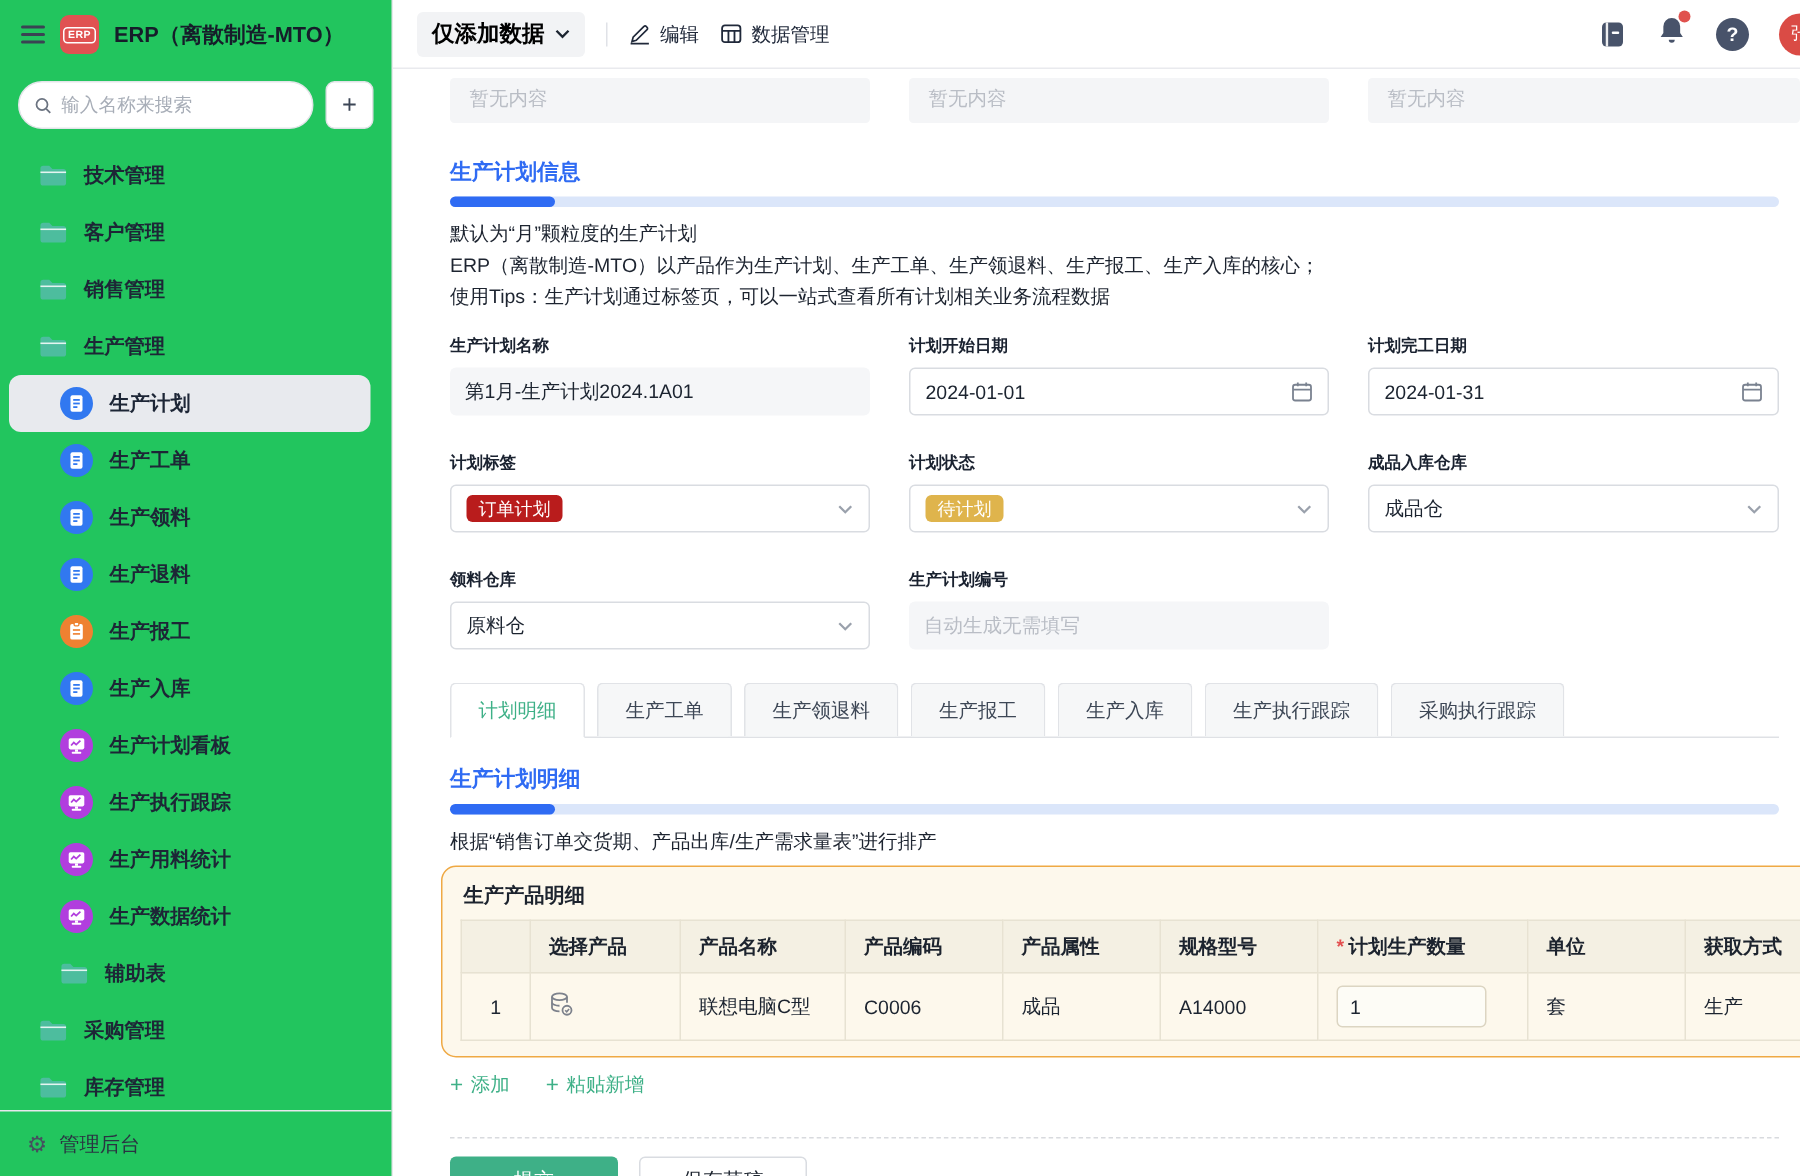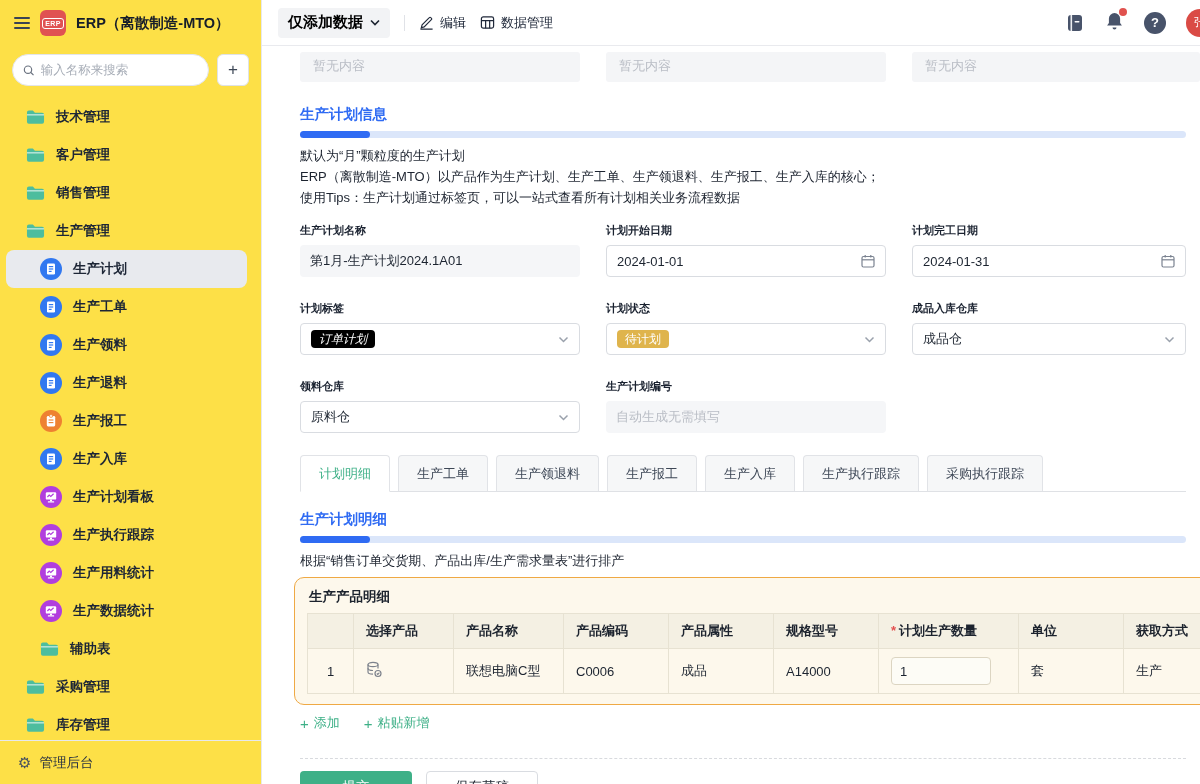--- a/index.html
+++ b/index.html
@@ -1,20 +1,20 @@
 <!DOCTYPE html>
 <html><head>
 <meta charset="utf-8">
 <style>
   * { margin:0; padding:0; box-sizing:border-box; }
   html,body { width:1200px; height:784px; overflow:hidden; }
   body { font-family:"Liberation Sans","DejaVu Sans",sans-serif; background:#fff; color:#1c2430; display:flex; }
 
   
-  .sidebar { width:262px; min-width:262px; height:784px; background:#fde047; border-right:1px solid #e7e8ec; display:flex; flex-direction:column; }
+  .sidebar { width:262px; min-width:262px; height:784px; background:#22c55e; border-right:1px solid #e7e8ec; display:flex; flex-direction:column; }
   .sb-header { height:46px; display:flex; align-items:center; padding:0 14px; gap:10px; }
   .hamburger { width:16px; display:flex; flex-direction:column; gap:3px; cursor:pointer; }
   .hamburger span { height:2px; background:#3a4353; border-radius:1px; }
   .app-logo { width:26px; height:26px; background:#e05252; border-radius:6px; display:flex; align-items:center; justify-content:center; }
   .app-logo b { color:#fff; font-size:7px; border:1px solid #fff; border-radius:3px; padding:1px 2px; letter-spacing:.3px; }
   .app-title { font-size:14.5px; font-weight:bold; color:#161d2a; white-space:nowrap; }
   .sb-search { display:flex; gap:8px; padding:8px 12px 10px 12px; align-items:center; }
   .search-box { flex:1; height:32px; border:1px solid #e3e5e9; background:#fff; border-radius:16px; display:flex; align-items:center; padding:0 10px; gap:6px; }
   .search-box input { border:none; outline:none; background:transparent; font-size:12.5px; color:#333; width:100%; font-family:inherit; }
   .search-box input::placeholder { color:#a7adb7; }
@@ -49,21 +49,21 @@
   .progress { width:886px; height:7px; background:#dbe6fa; border-radius:4px; margin-top:7px; position:relative; }
   .progress .fill { position:absolute; left:0; top:0; height:7px; width:70px; background:#2f6bf3; border-radius:4px; }
   .desc { margin-top:7px; font-size:13px; line-height:21px; color:#1d2430; }
 
   .grid3 { display:grid; grid-template-columns:280px 280px 274px; column-gap:26px; row-gap:24px; margin-top:15px; width:886px; }
   .field-label { font-size:11px; font-weight:bold; color:#1a2230; margin-bottom:7px; display:flex; align-items:center; }
   .control { height:32px; border:1px solid #d9dce1; border-radius:4px; background:#fff; display:flex; align-items:center; padding:0 10px; font-size:13px; color:#1c2430; }
   .control.readonly { background:#f5f6f8; border:none; }
   .control .spacer { flex:1; }
   .tag { color:#fff; font-size:12px; padding:3px 8px; border-radius:4px; line-height:1; }
-  .tag.teal { background:#000000;font-style:italic; }
+  .tag.teal { background:#b91c1c; }
   .tag.amber { background:#dfb44c; }
   .control.dashed { border:1px dashed #c9ccd3; padding:0 6px; }
   .owner-chip { display:flex; align-items:center; gap:6px; background:#ececee; border-radius:14px; padding:2px 9px 2px 2px; }
   .owner-avatar { width:20px; height:20px; border-radius:50%; background:#da4b45; color:#fff; font-size:10.5px; display:flex; align-items:center; justify-content:center; }
   .owner-name { font-size:12.5px; color:#26303d; }
   .control.disabled { background:#f5f6f8; border:none; color:#b9bdc5; }
 
   .tabs { display:flex; gap:8px; margin-top:22px; width:886px; border-bottom:1px solid #dfe1e5; align-items:flex-end; }
   .tab { height:36px; line-height:35px; padding:0 18px; background:#f6f7f8; border:1px solid #e1e3e7; border-bottom:none; border-radius:4px 4px 0 0; font-size:13px; color:#3d4756; cursor:pointer; white-space:nowrap; }
   .tab.active { background:#fff; color:#3eb087; height:37px; margin-bottom:-1px; border-bottom:1px solid #fff; }

